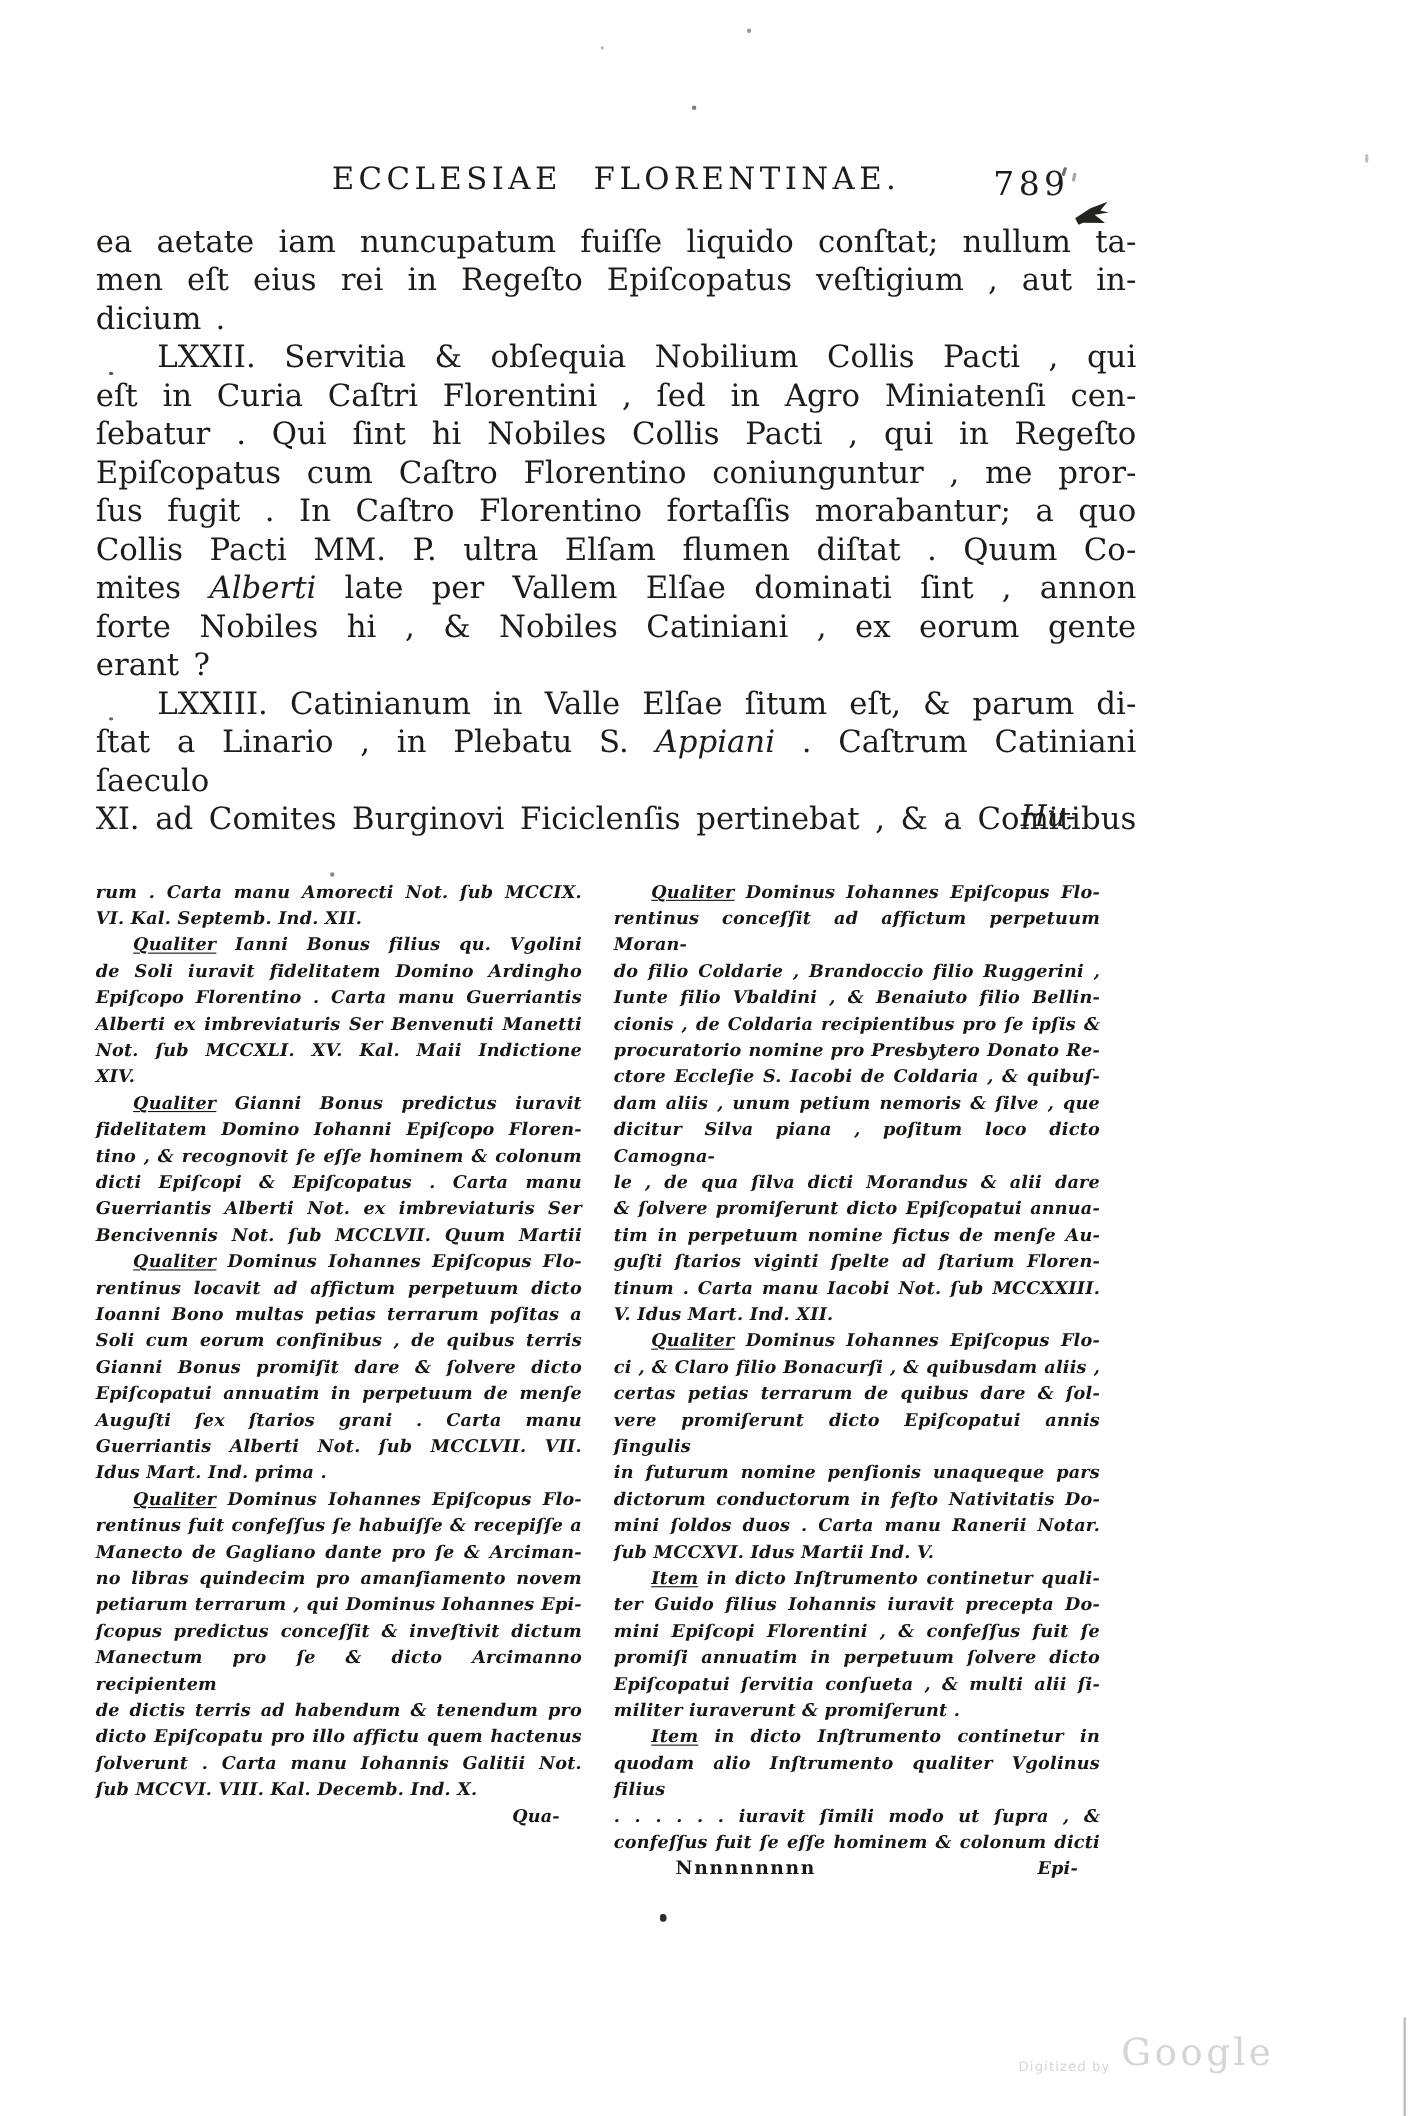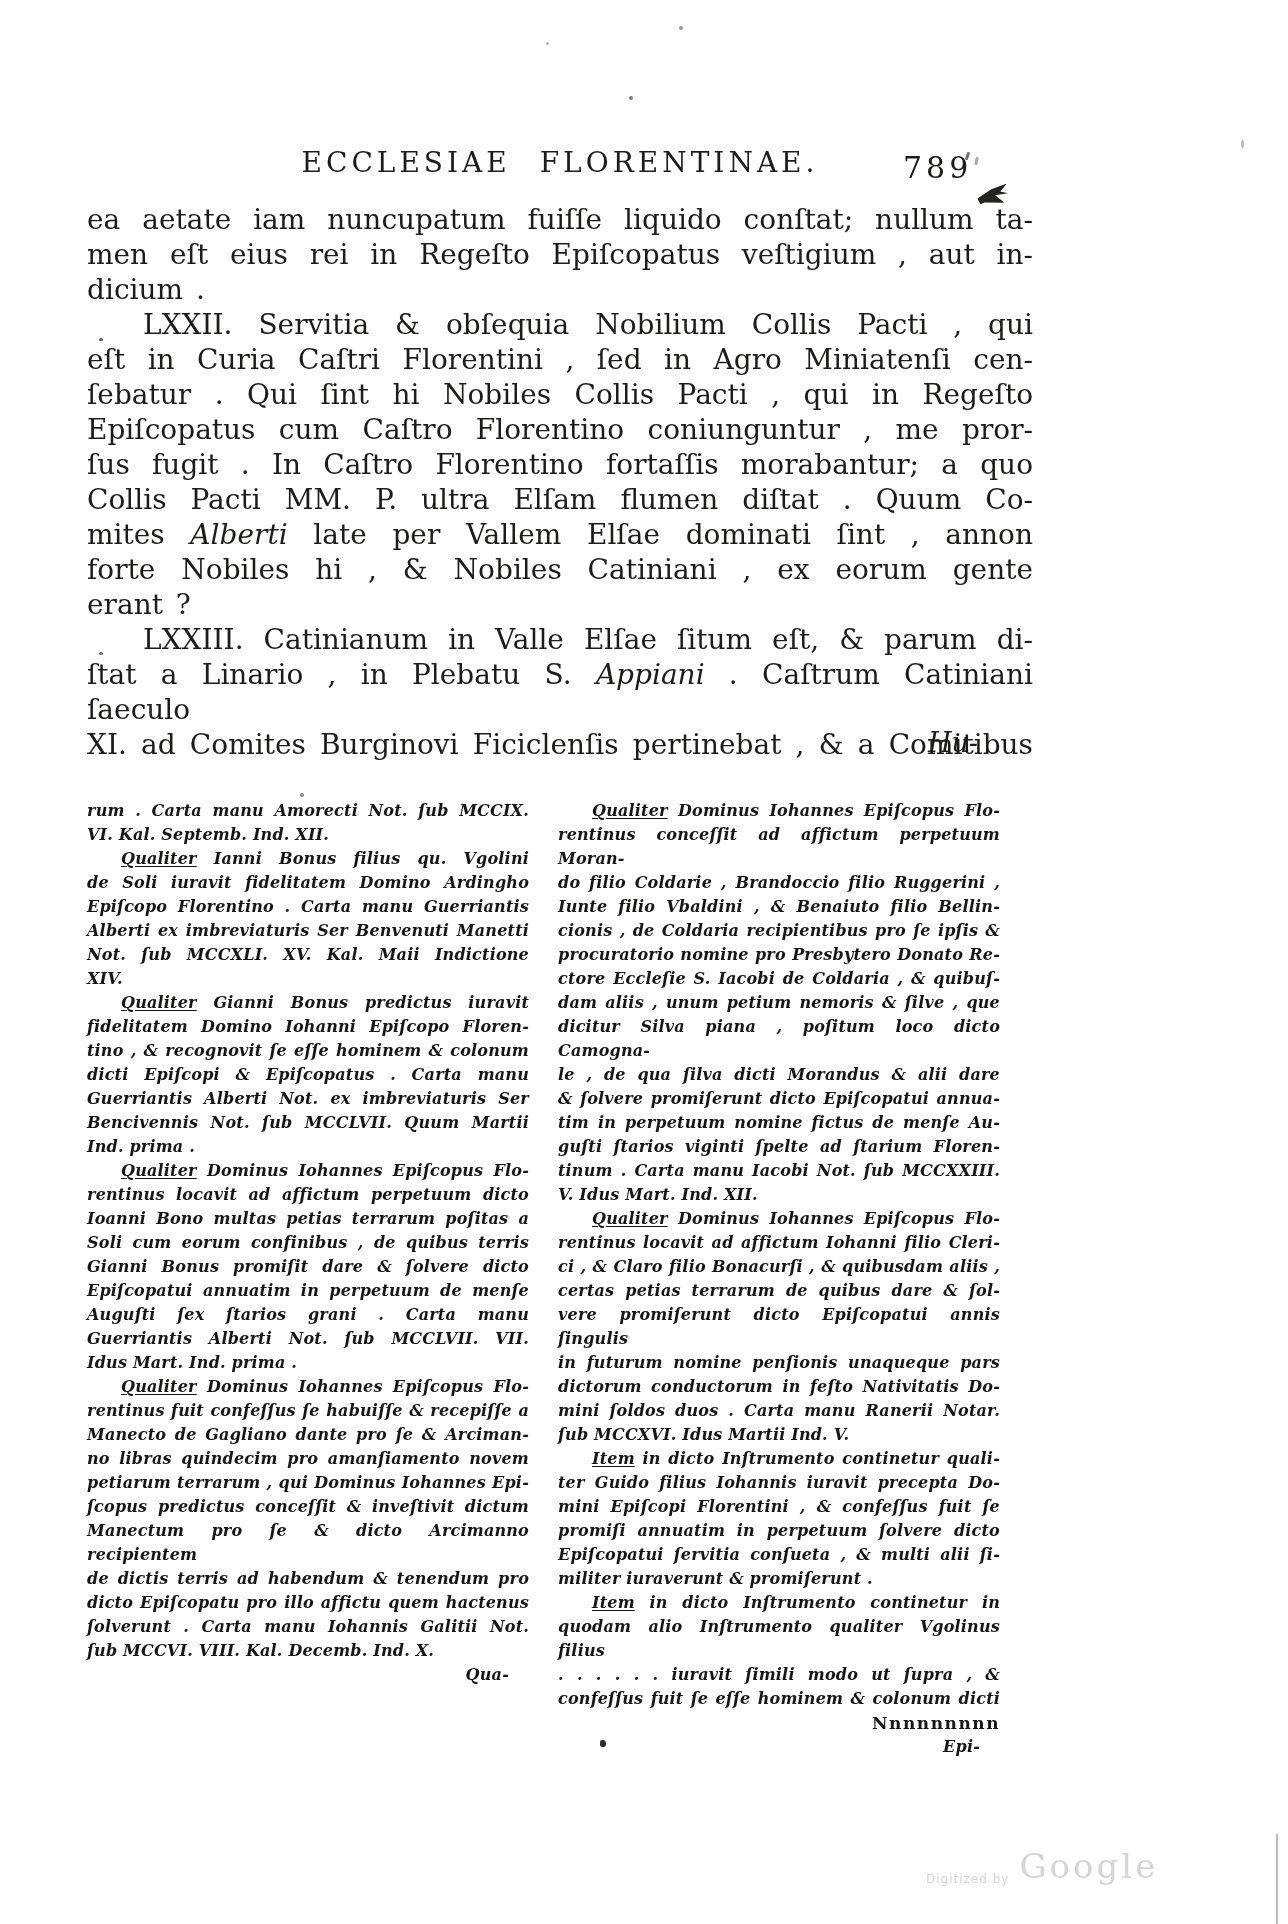--- a/index.html
+++ b/index.html
@@ -48,21 +48,21 @@
 
   
   .footnotes{
     position:absolute;top:799px;left:87px;width:913px;
     display:flex;gap:29px;color:var(--fink,#171614);
   }
   .fcol{width:442px;font-style:italic;font-weight:700;font-size:16px;line-height:24px;letter-spacing:.2px;}
   .fcol .tline.indent{text-indent:34px;}
   .uw{text-decoration:underline;text-underline-offset:2px;}
   .catchline{text-align:right;padding-right:20px;}
-  .sig-line{display:flex;align-items:flex-end;flex-direction:column;}
+  .sig-line{display:flex;align-items:flex-start;}
   .sig{margin-left:56px;font-style:normal;font-weight:600;letter-spacing:1.5px;font-size:17px;}
   .sig-catch{margin-left:auto;margin-right:20px;font-style:italic;}
 
   
   .speck{position:absolute;border-radius:50%;background:#444;}
   .speck.s1{left:679px;top:26px;width:4px;height:4px;background:#9a9a9a;}
   .speck.s2{left:546px;top:42px;width:3px;height:3px;background:#b5b5b5;}
   .speck.s3{left:629px;top:96px;width:4px;height:4px;background:#7c7c7c;}
   .speck.s4{left:99px;top:338px;width:4px;height:3px;background:#555;}
   .speck.s5{left:99px;top:652px;width:4px;height:3px;background:#666;}
@@ -116,21 +116,20 @@
           <div class="tline">Epiſcopo Florentino .  Carta manu Guerriantis</div>
           <div class="tline">Alberti ex imbreviaturis Ser Benvenuti Manetti</div>
           <div class="tline">Not. ſub MCCXLI. XV. Kal. Maii Indictione</div>
           <div class="tline last">XIV.</div>
           <div class="tline indent"><span class="uw">Qualiter</span> Gianni Bonus predictus iuravit</div>
           <div class="tline">fidelitatem Domino Iohanni Epiſcopo Floren-</div>
           <div class="tline">tino , &amp; recognovit ſe eſſe hominem &amp; colonum</div>
           <div class="tline">dicti Epiſcopi &amp; Epiſcopatus .  Carta manu</div>
           <div class="tline">Guerriantis Alberti Not. ex imbreviaturis Ser</div>
           <div class="tline">Bencivennis Not. ſub MCCLVII. Quum Martii</div>
-          <div class="tline last">Ind. prima .</div>
           <div class="tline indent"><span class="uw">Qualiter</span> Dominus Iohannes Epiſcopus Flo-</div>
           <div class="tline">rentinus locavit ad affictum perpetuum dicto</div>
           <div class="tline">Ioanni Bono multas petias terrarum poſitas a</div>
           <div class="tline">Soli cum eorum confinibus , de quibus terris</div>
           <div class="tline">Gianni Bonus promiſit dare &amp; ſolvere dicto</div>
           <div class="tline">Epiſcopatui annuatim in perpetuum de menſe</div>
           <div class="tline">Auguſti ſex ſtarios grani .  Carta manu</div>
           <div class="tline">Guerriantis Alberti Not. ſub MCCLVII. VII.</div>
           <div class="tline last">Idus Mart. Ind. prima .</div>
           <div class="tline indent"><span class="uw">Qualiter</span> Dominus Iohannes Epiſcopus Flo-</div>
@@ -158,21 +157,20 @@
           <div class="tline">ctore Eccleſie S. Iacobi de Coldaria , &amp; quibuſ-</div>
           <div class="tline">dam aliis , unum petium nemoris &amp; ſilve , que</div>
           <div class="tline">dicitur Silva piana , poſitum loco dicto Camogna-</div>
           <div class="tline">le , de qua ſilva dicti Morandus &amp; alii dare</div>
           <div class="tline">&amp; ſolvere promiſerunt dicto Epiſcopatui annua-</div>
           <div class="tline">tim in perpetuum nomine fictus de menſe Au-</div>
           <div class="tline">guſti ſtarios viginti ſpelte ad ſtarium Floren-</div>
           <div class="tline">tinum .  Carta manu Iacobi Not. ſub MCCXXIII.</div>
           <div class="tline last">V. Idus Mart. Ind. XII.</div>
           <div class="tline indent"><span class="uw">Qualiter</span> Dominus Iohannes Epiſcopus Flo-</div>
-          <div class="tline">rentinus locavit ad affictum Iohanni filio Cleri-</div>
           <div class="tline">ci , &amp; Claro filio Bonacurſi , &amp; quibusdam aliis ,</div>
           <div class="tline">certas petias terrarum de quibus dare &amp; ſol-</div>
           <div class="tline">vere promiſerunt dicto Epiſcopatui annis ſingulis</div>
           <div class="tline">in futurum nomine penſionis unaqueque pars</div>
           <div class="tline">dictorum conductorum in feſto Nativitatis Do-</div>
           <div class="tline">mini ſoldos duos .  Carta manu Ranerii Notar.</div>
           <div class="tline last">ſub MCCXVI. Idus Martii Ind. V.</div>
           <div class="tline indent"><span class="uw">Item</span> in dicto Inſtrumento continetur quali-</div>
           <div class="tline">ter Guido filius Iohannis iuravit precepta Do-</div>
           <div class="tline">mini Epiſcopi Florentini , &amp; confeſſus fuit ſe</div>

